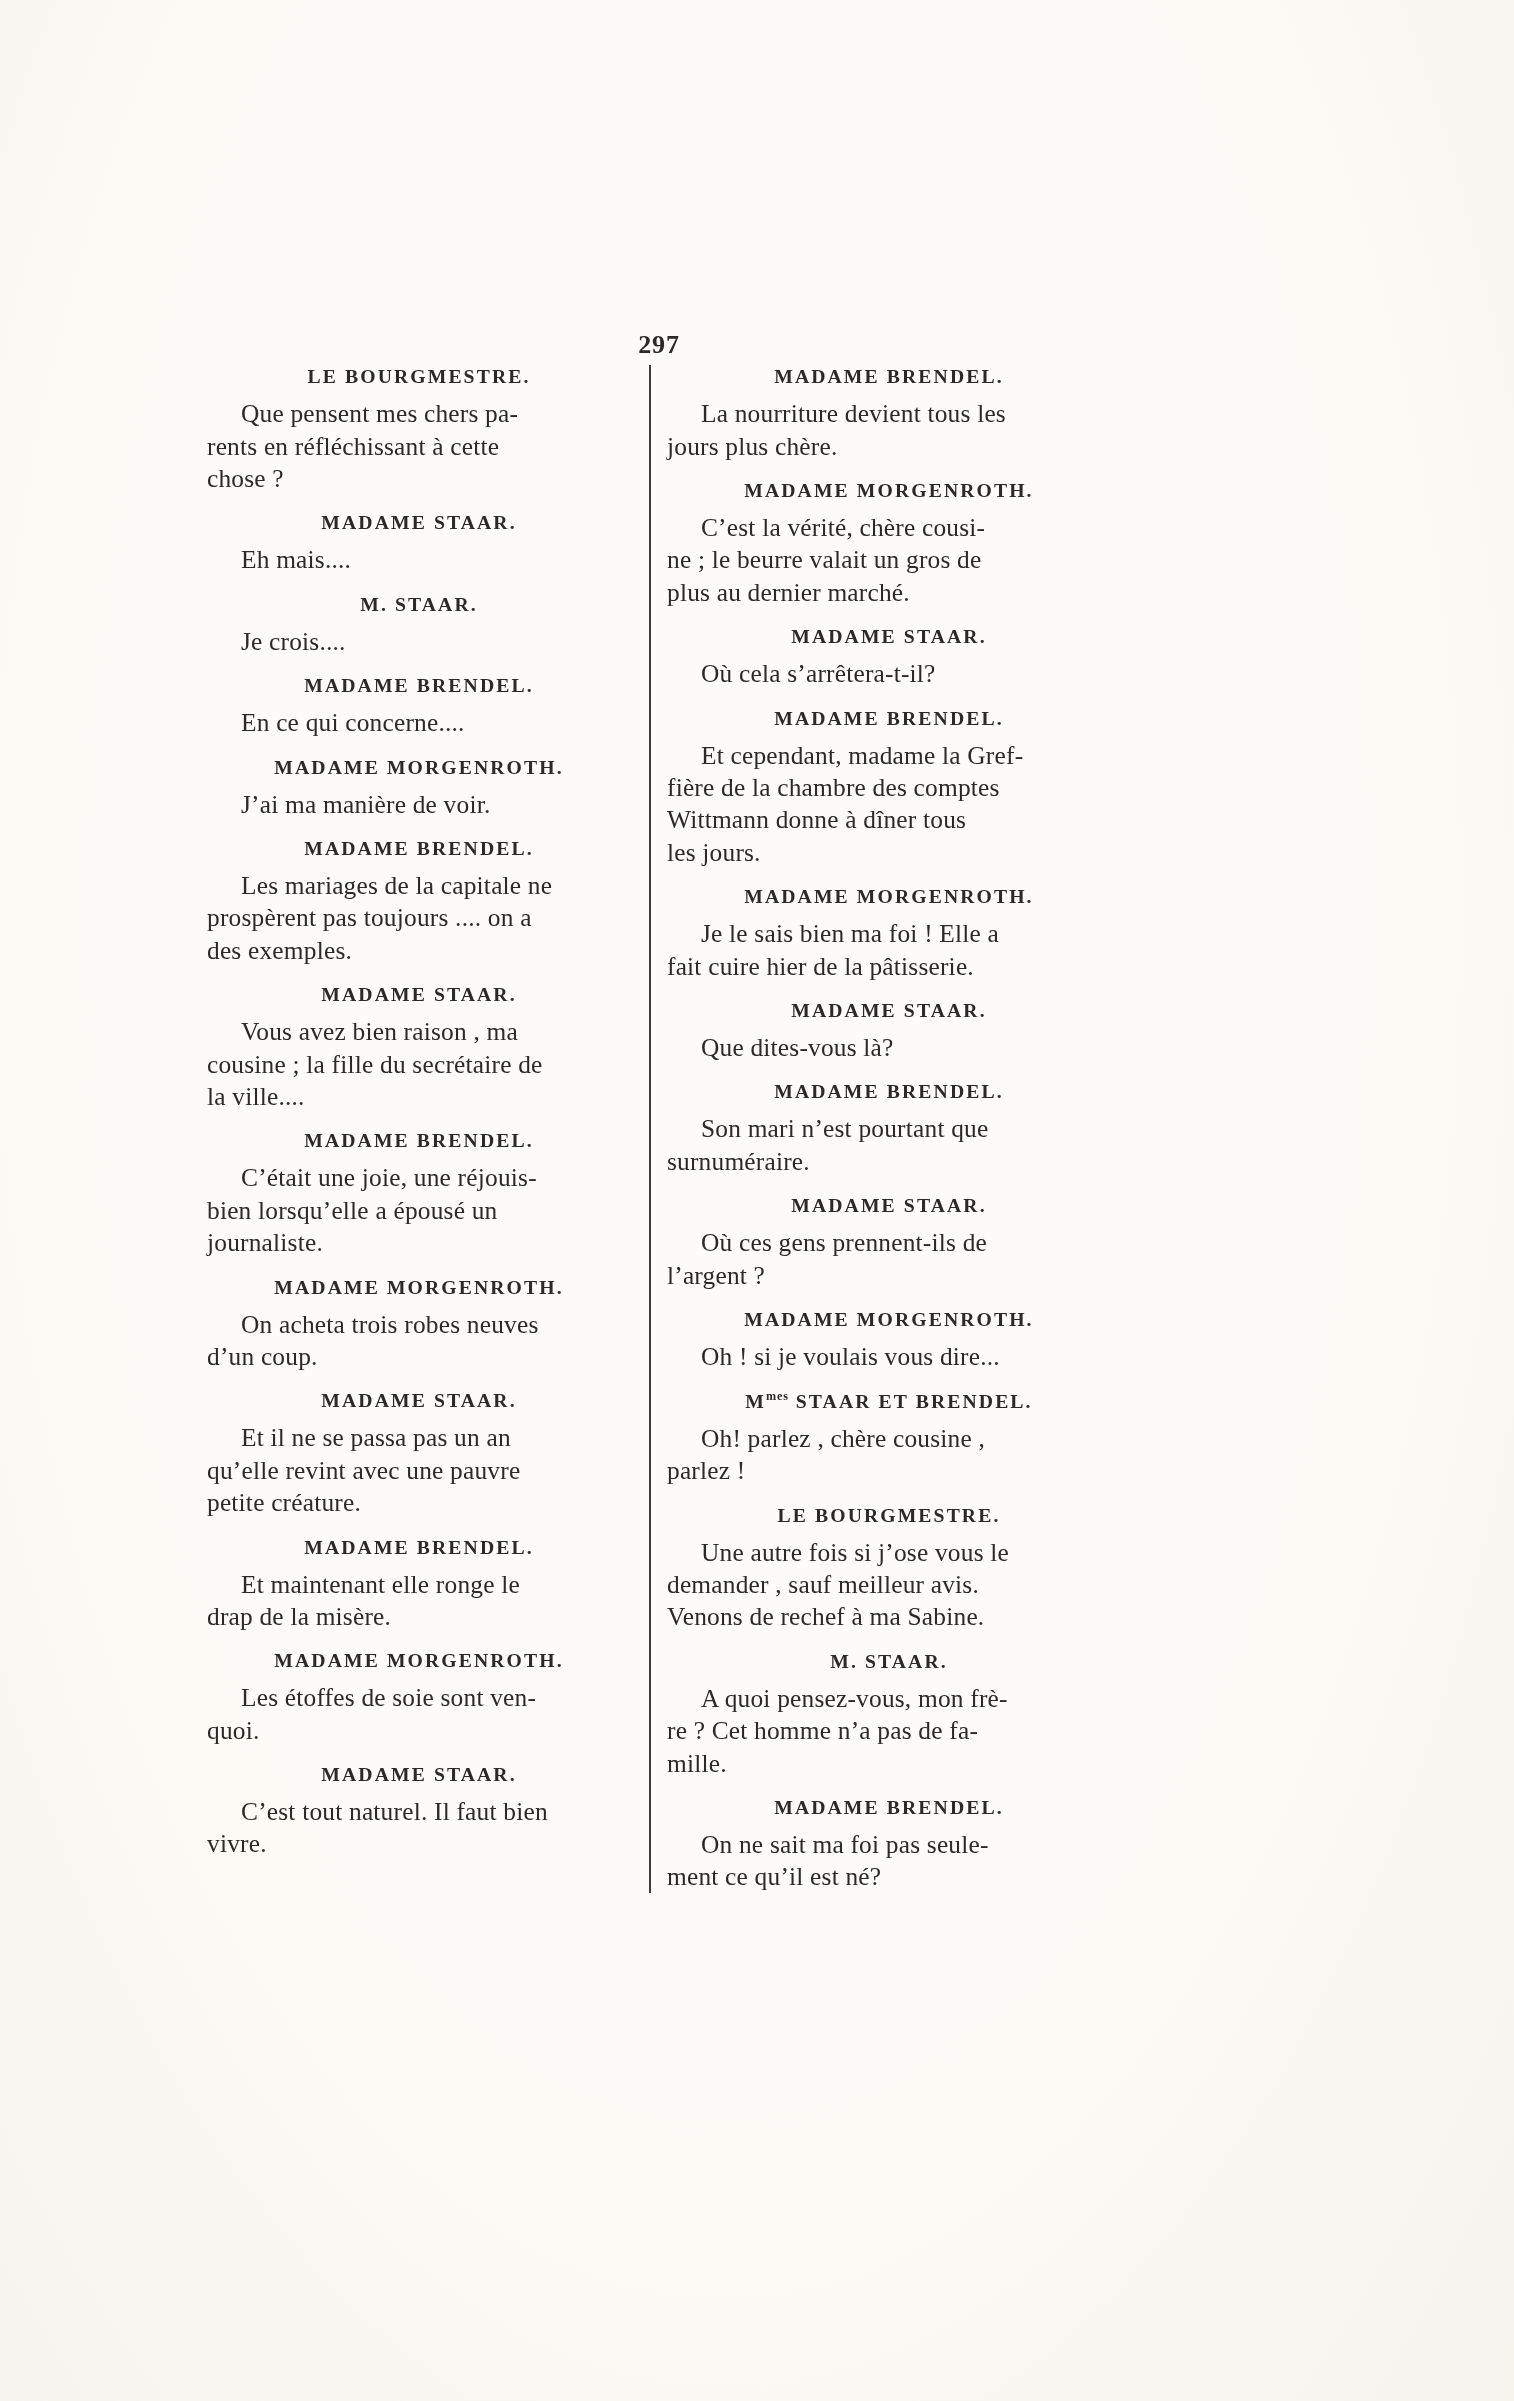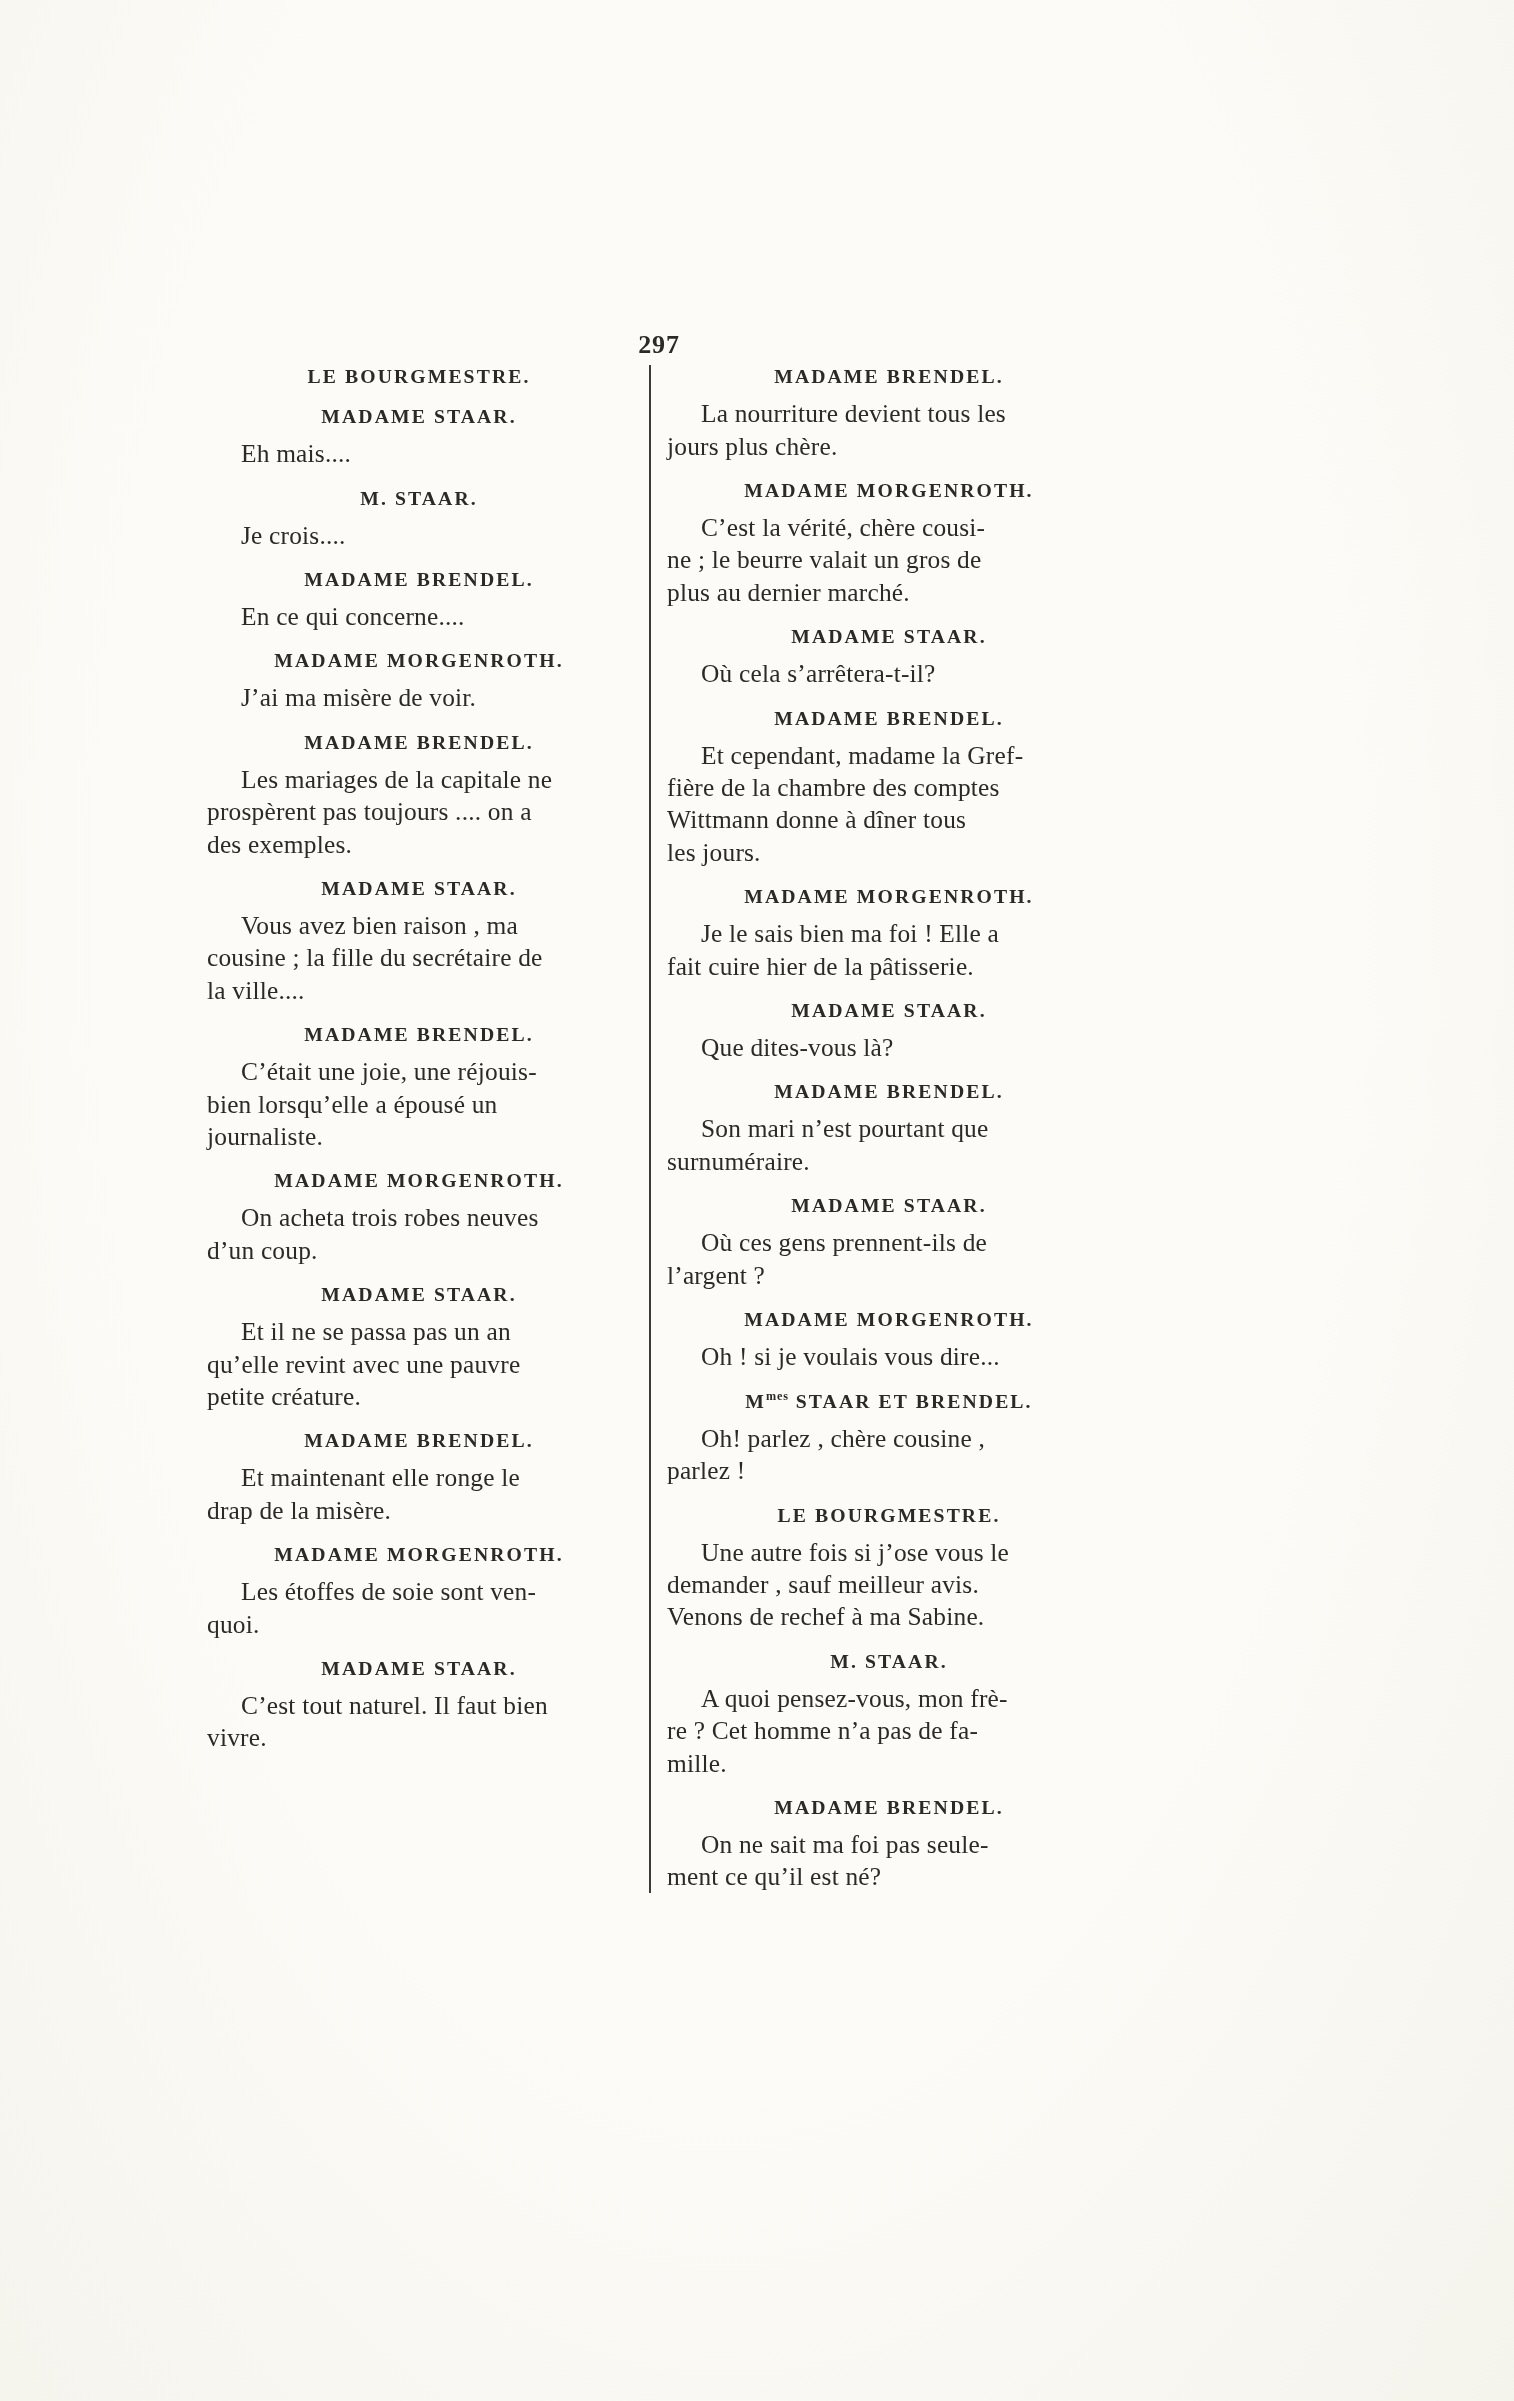--- a/index.html
+++ b/index.html
@@ -77,28 +77,31 @@
 </style>
 </head>
 <body style="color: rgb(43, 42, 39);">
 
 <div class="page">
   <div class="content">
     <div class="page-number">297</div>
     <div class="columns">
       <div class="column left" id="col-left">
           <div class="speaker">LE BOURGMESTRE.</div>
+          <div class="dialogue">Que pensent mes chers pa-
+rents en réfléchissant à cette
+chose ?</div>
           <div class="speaker">MADAME STAAR.</div>
           <div class="dialogue">Eh mais....</div>
           <div class="speaker">M. STAAR.</div>
           <div class="dialogue">Je crois....</div>
           <div class="speaker">MADAME BRENDEL.</div>
           <div class="dialogue">En ce qui concerne....</div>
           <div class="speaker">MADAME MORGENROTH.</div>
-          <div class="dialogue">J’ai ma misère de voir.</div>
+          <div class="dialogue">J’ai ma manière de voir.</div>
           <div class="speaker">MADAME BRENDEL.</div>
           <div class="dialogue">Les mariages de la capitale ne
 prospèrent pas toujours .... on a
 des exemples.</div>
           <div class="speaker">MADAME STAAR.</div>
           <div class="dialogue">Vous avez bien raison , ma
 cousine ; la fille du secrétaire de
 la ville....</div>
           <div class="speaker">MADAME BRENDEL.</div>
           <div class="dialogue">C’était une joie, une réjouis-

